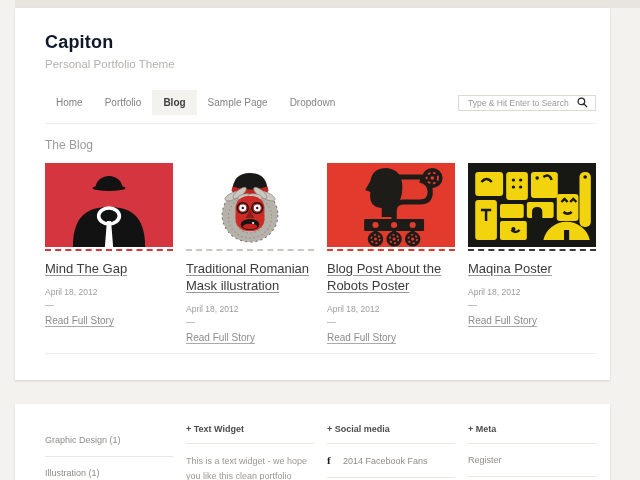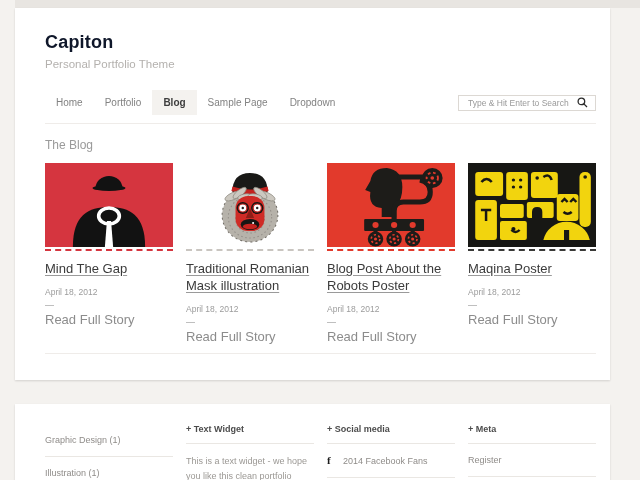--- a/index.html
+++ b/index.html
@@ -25,21 +25,21 @@
   .search-btn{border:0;background:none;padding:0;margin:0;cursor:pointer;display:flex;align-items:center}
   hr.div{border:0;border-top:1px solid #efece9;margin:8px 0 0}
   .section-label{font-size:12px;color:#9a9a9a;margin:14px 0 11px}
   .grid{display:grid;grid-template-columns:repeat(4,1fr);gap:13px}
   .thumb{display:block;padding-bottom:2px;border-bottom:2px dashed #ccc;cursor:pointer}
   .thumb svg{display:block;width:100%;height:84px}
   .post h2{margin:10px 0 0;font-size:13px;line-height:1.3;font-weight:normal}
   .post h2 a{color:#3b3b3b;text-decoration:underline;text-decoration-color:#9a9a9a;text-underline-offset:2px;cursor:pointer}
   .post .date{margin-top:9px;font-size:8.5px;color:#9c9c9c}
   .post .sep{margin-top:3px;font-size:9px;color:#9c9c9c}
-  .post .more{display:inline-block;font-size:13px;color:#8c8c8c;text-decoration-color:#aaa;text-underline-offset:2px;cursor:pointer}
+  .post .more{display:inline-block;font-size:10px;color:#8c8c8c;text-decoration:underline;text-decoration-color:#aaa;text-underline-offset:2px;cursor:pointer}
   .bottom-div{margin-top:22px}
   .footer-sheet{
     position:relative;margin:24px 30px 0 15px;background:#fff;
     padding:20px 14px 60px 30px;box-shadow:0 1px 2px rgba(0,0,0,.14);
   }
   .widget h3{margin:0;font-size:9px;color:#4c4c4c;font-weight:bold;padding-bottom:9px;border-bottom:1px solid #eae7e3}
   .witem{display:flex;align-items:flex-end;gap:6px;padding:11px 0;border-bottom:1px solid #eae7e3;font-size:9px;color:#8f8c89;text-decoration:none;cursor:pointer}
   .ficon{font-weight:bold;color:#1c1c1c;font-size:11px;width:10px;line-height:1;font-family:"Liberation Serif",serif}
   .wtext{margin-top:10px;font-size:9px;line-height:1.65;color:#9b9894}
 </style>

